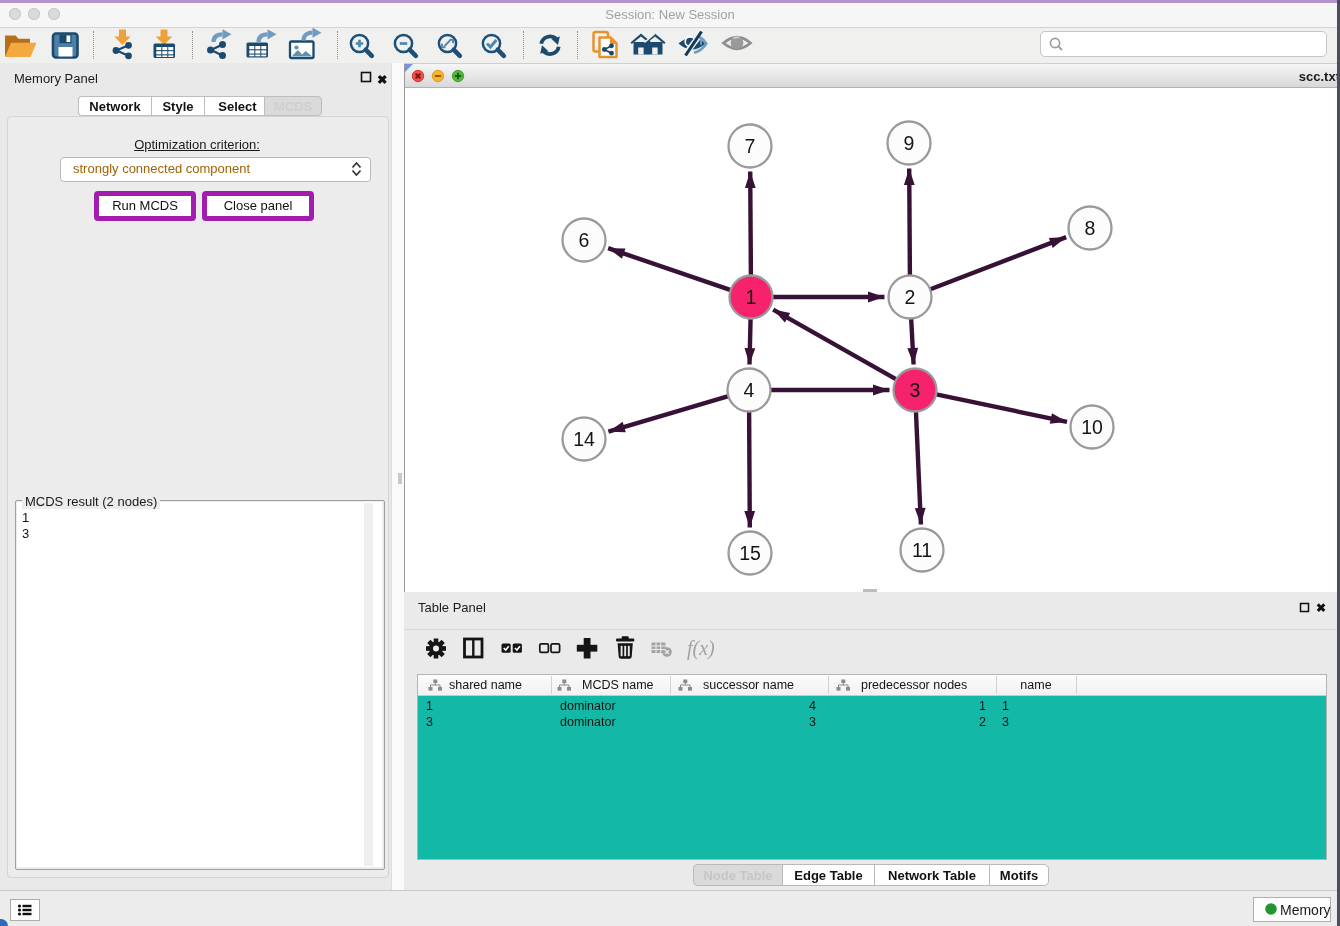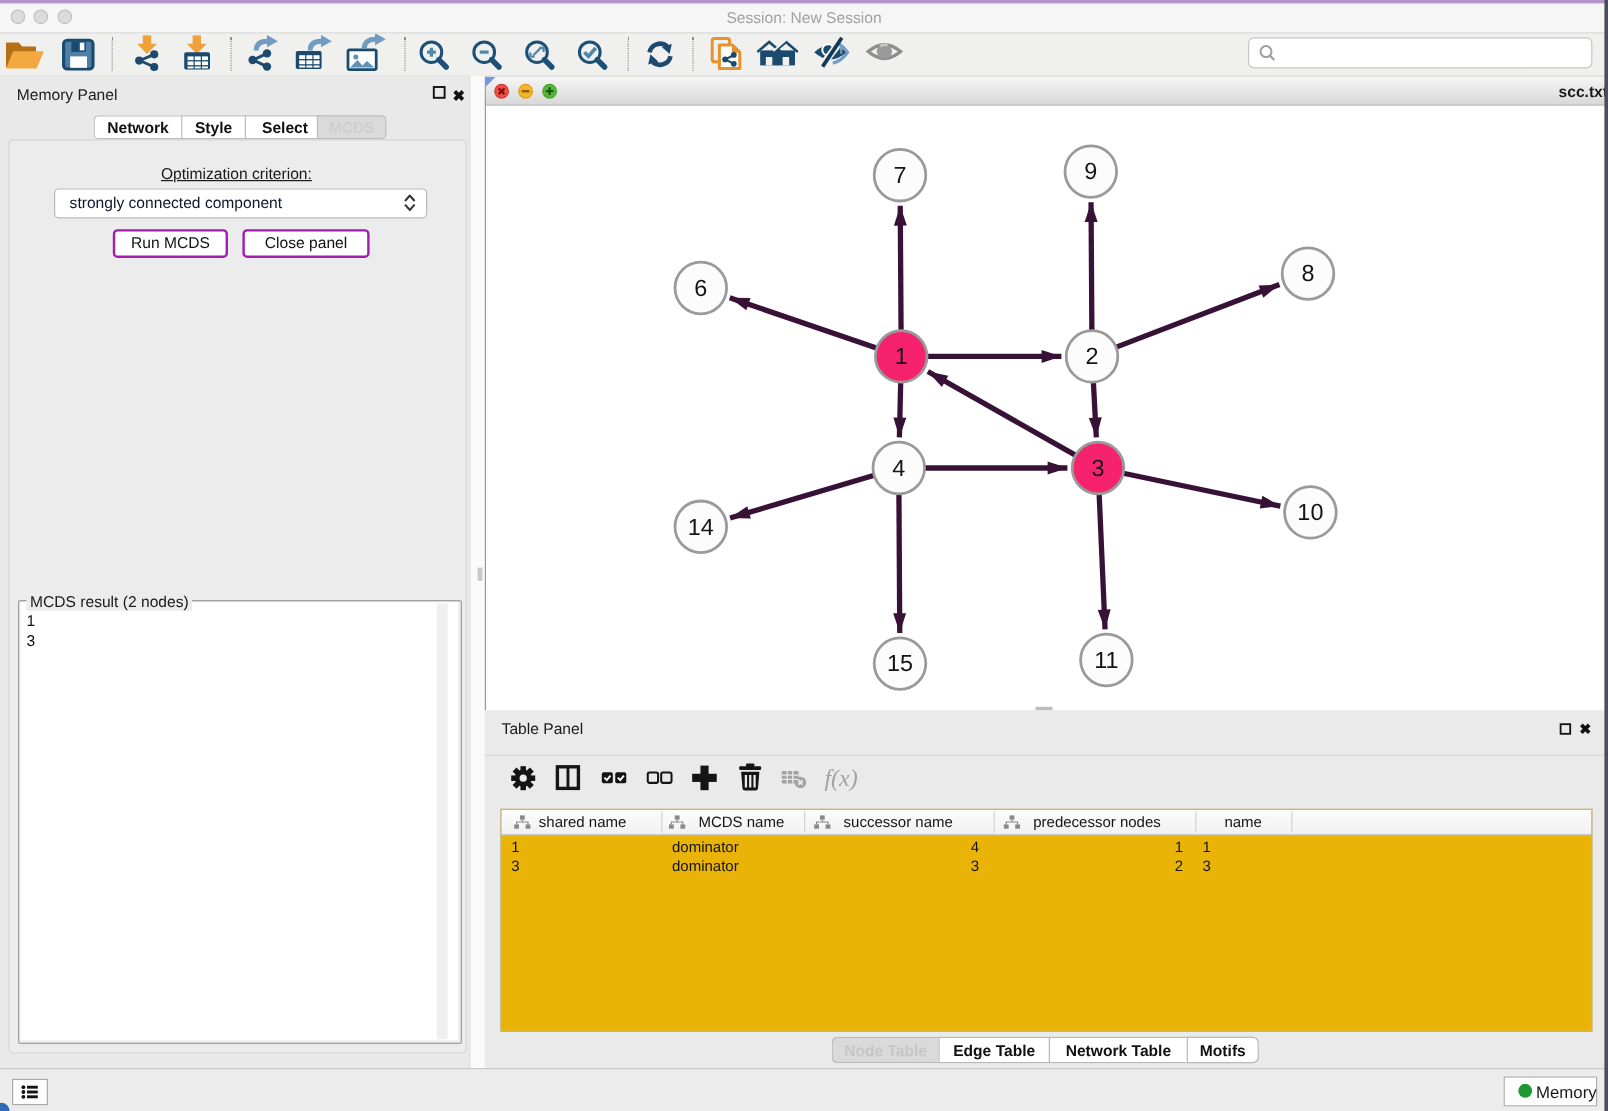--- a/index.html
+++ b/index.html
@@ -16,38 +16,38 @@
 #search{left:1040px;top:31px;width:285px;height:24px;background:#fff;border:1px solid #c6c6c6;border-radius:5px;}
 
 #cpanel{left:0;top:63px;width:403px;height:827px;background:#e9e9e9;}
 #cptitle{left:14px;top:71px;font-size:13px;color:#1c1c1c;}
 .winbtn{position:absolute;font-size:13px;color:#111;}
 #cptabs{left:78px;top:96px;height:20px;}
 .seg{position:absolute;top:0;height:20px;line-height:20px;text-align:center;font-size:13px;font-weight:700;color:#111;
  background:#fff;border:1px solid #bdbdbd;border-right:none;box-sizing:border-box;}
 #cpcontent{left:7px;top:116px;width:380px;height:760px;background:#ececec;border:1px solid #d4d4d4;border-radius:4px;}
 #optlabel{left:7px;top:137px;width:380px;text-align:center;font-size:13px;color:#1a1a1a;text-decoration:underline;}
-#combo{left:45px;top:157px;width:309px;height:23px;background:#fff;border:1px solid #b9b9b9;border-radius:4px;
- font-size:13px;color:#0f172a;line-height:22px;}
-.btn{position:absolute;background:#fff;border:2px solid #a21caf;border-radius:4px;text-align:center;
+#combo{left:60px;top:157px;width:309px;height:23px;background:#fff;border:1px solid #b9b9b9;border-radius:4px;
+ font-size:13px;color:#a16207;line-height:22px;}
+.btn{position:absolute;background:#fff;border:5px solid #a21caf;border-radius:4px;text-align:center;
  font-size:13px;color:#111;height:20px;line-height:20px;}
 #mcdsbox{left:15px;top:500px;width:368px;height:368px;border:1px solid #9f9f9f;border-radius:2px;}
 #mcdswhite{left:17px;top:502px;width:365px;height:365px;background:#fff;}
 #mcdslabel{left:22px;top:494px;background:#ececec;font-size:13px;color:#1a1a1a;padding:0 3px;}
 #mcdstext{left:22px;top:510px;font-size:13px;color:#111;line-height:16px;}
 #cpscroll{left:391px;top:63px;width:12px;height:827px;background:#fafafa;border-left:1px solid #dddddd;}
 
 #netwin{left:404px;top:64px;width:936px;height:528px;background:#fff;border-left:1px solid #9a9a9a;box-sizing:border-box;}
 #nettb{left:405px;top:64px;width:935px;height:23px;background:linear-gradient(#f6f6f6,#d8d8d8);border-bottom:1px solid #b2b2b2;}
 #nettitle{left:405px;top:69px;width:935px;text-align:right;font-size:13px;font-weight:700;color:#1a1a1a;}
 
 #tpanel{left:404px;top:592px;width:936px;height:298px;background:#eaeaea;}
 #tptitle{left:418px;top:600px;font-size:13px;color:#1c1c1c;}
 #tptoolbar{left:404px;top:629px;width:936px;height:45px;border-top:1px solid #d8d8d8;}
-#ttable{left:417px;top:674px;width:910px;height:186px;background:#eab308;border:1px solid #b5b5b5;box-sizing:border-box;}
+#ttable{left:417px;top:674px;width:910px;height:186px;background:#14b8a6;border:1px solid #b5b5b5;box-sizing:border-box;}
 #thead{left:0;top:0;width:908px;height:20px;background:linear-gradient(#fcfcfc,#f1f1f1);border-bottom:1px solid #c9c9c9;}
 .hsep{position:absolute;top:1px;height:18px;width:0;border-left:1px solid #d2d2d2;}
 .hcell{position:absolute;top:3px;font-size:12.5px;color:#141414;}
 .trow{position:absolute;font-size:12.5px;color:#141414;}
 
 .seg2{position:absolute;top:0;height:22px;line-height:21px;text-align:center;font-size:13px;font-weight:700;color:#111;
  background:#fff;border:1px solid #b9b9b9;border-right:none;box-sizing:border-box;}
 
 #statusbar{left:0;top:890px;width:1340px;height:36px;background:#ececec;border-top:1px solid #c9c9c9;}
 #listbtn{left:10px;top:899px;width:28px;height:20px;background:#fdfdfd;border:1px solid #ababab;}

